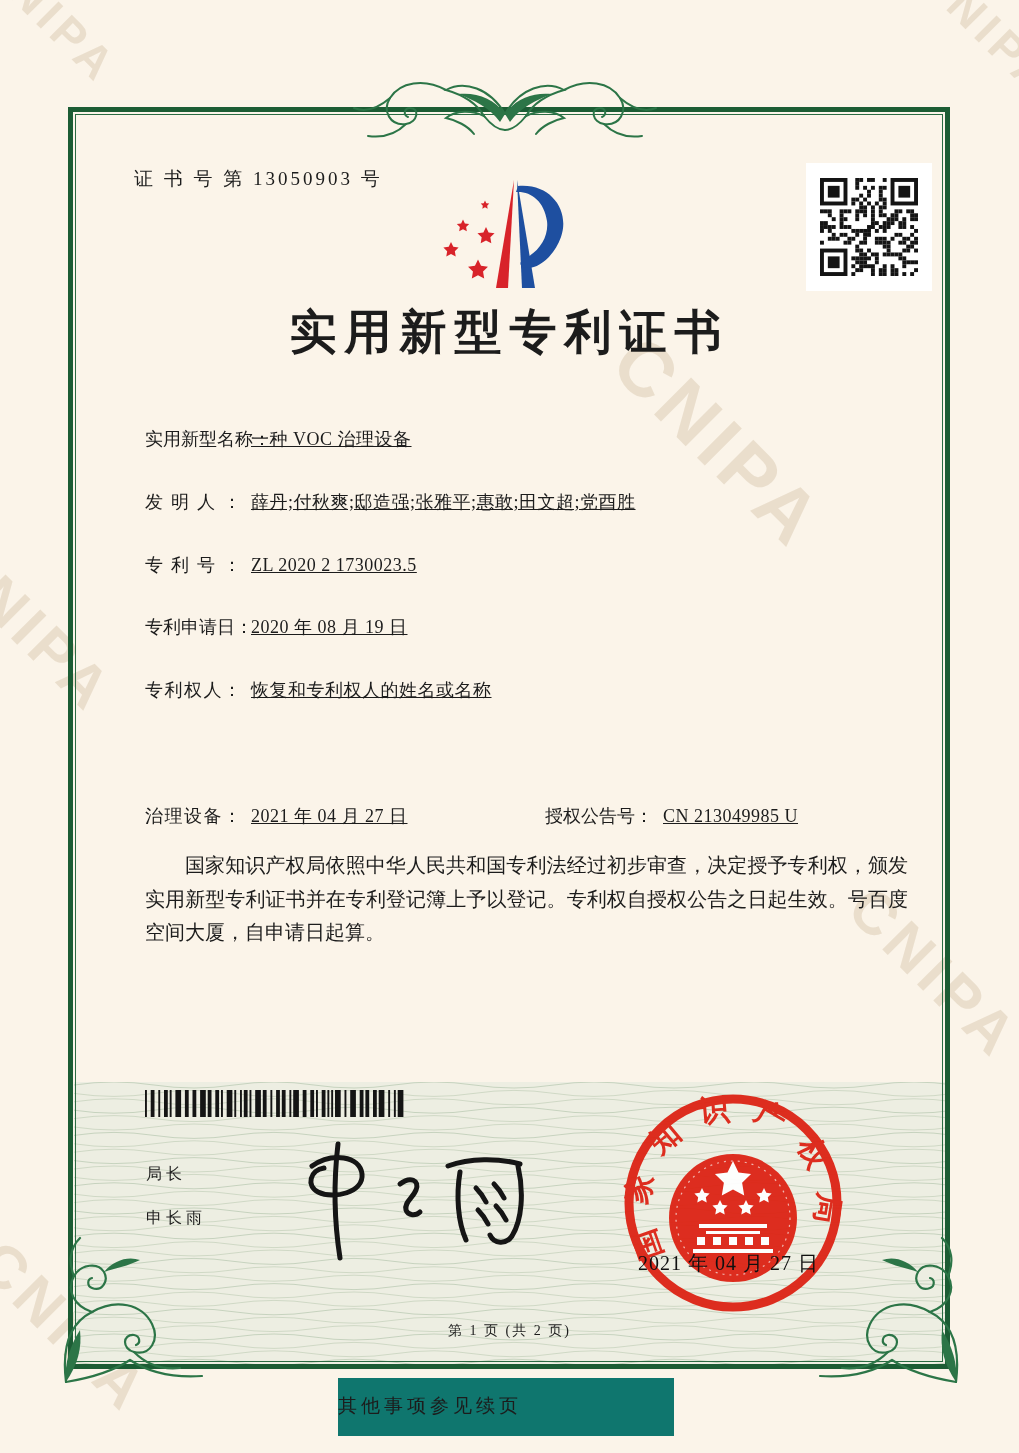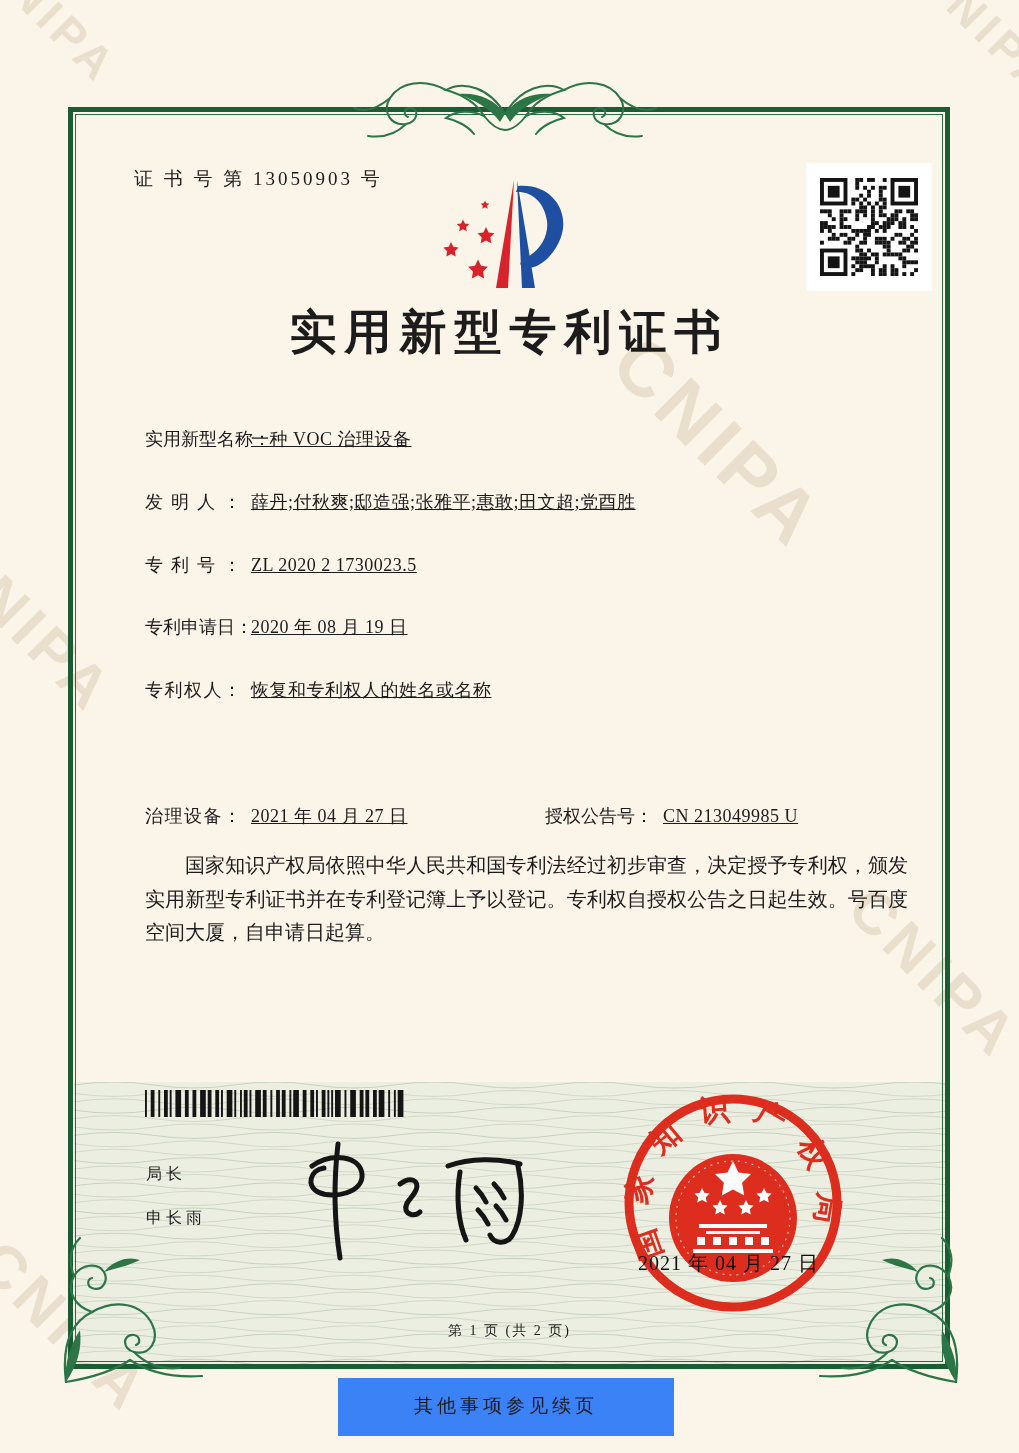--- a/index.html
+++ b/index.html
@@ -51,21 +51,21 @@
   .barcode{position:absolute;left:145px;top:1090px;z-index:2;}
   .signer{
     position:absolute;left:146px;top:1153px;z-index:2;
     font-family:Liberation Mono, monospace;
     font-size:16px;line-height:44px;letter-spacing:4px;
   }
   .signature{position:absolute;left:272px;top:1132px;z-index:3;}
   .seal{position:absolute;left:608px;top:1078px;z-index:3;opacity:0.94;}
   .seal-date{position:absolute;left:638px;top:1250px;font-size:20px;letter-spacing:1px;z-index:4;color:#101010;}
   .page-info{position:absolute;left:0;right:0;top:1322px;text-align:center;font-size:14px;letter-spacing:2px;z-index:2;}
-  .cont-strip{position:absolute;left:338px;top:1378px;width:336px;height:58px;background:#3b82f6;z-index:2;text-align:center;}
+  .cont-strip{position:absolute;left:338px;top:1378px;width:336px;height:58px;background:#0f766e;z-index:2;text-align:left;}
   .cont-note{margin-top:15px;font-size:19px;letter-spacing:4px;display:inline-block;}
   
   .flo-top{position:absolute;left:352px;top:68px;z-index:2;}
   .flo-bl{position:absolute;left:54px;top:1230px;z-index:2;}
   .flo-br{position:absolute;left:816px;top:1230px;z-index:2;transform:scaleX(-1);}
 </style>
 </head>
 <body>
 
 <div class="page">

